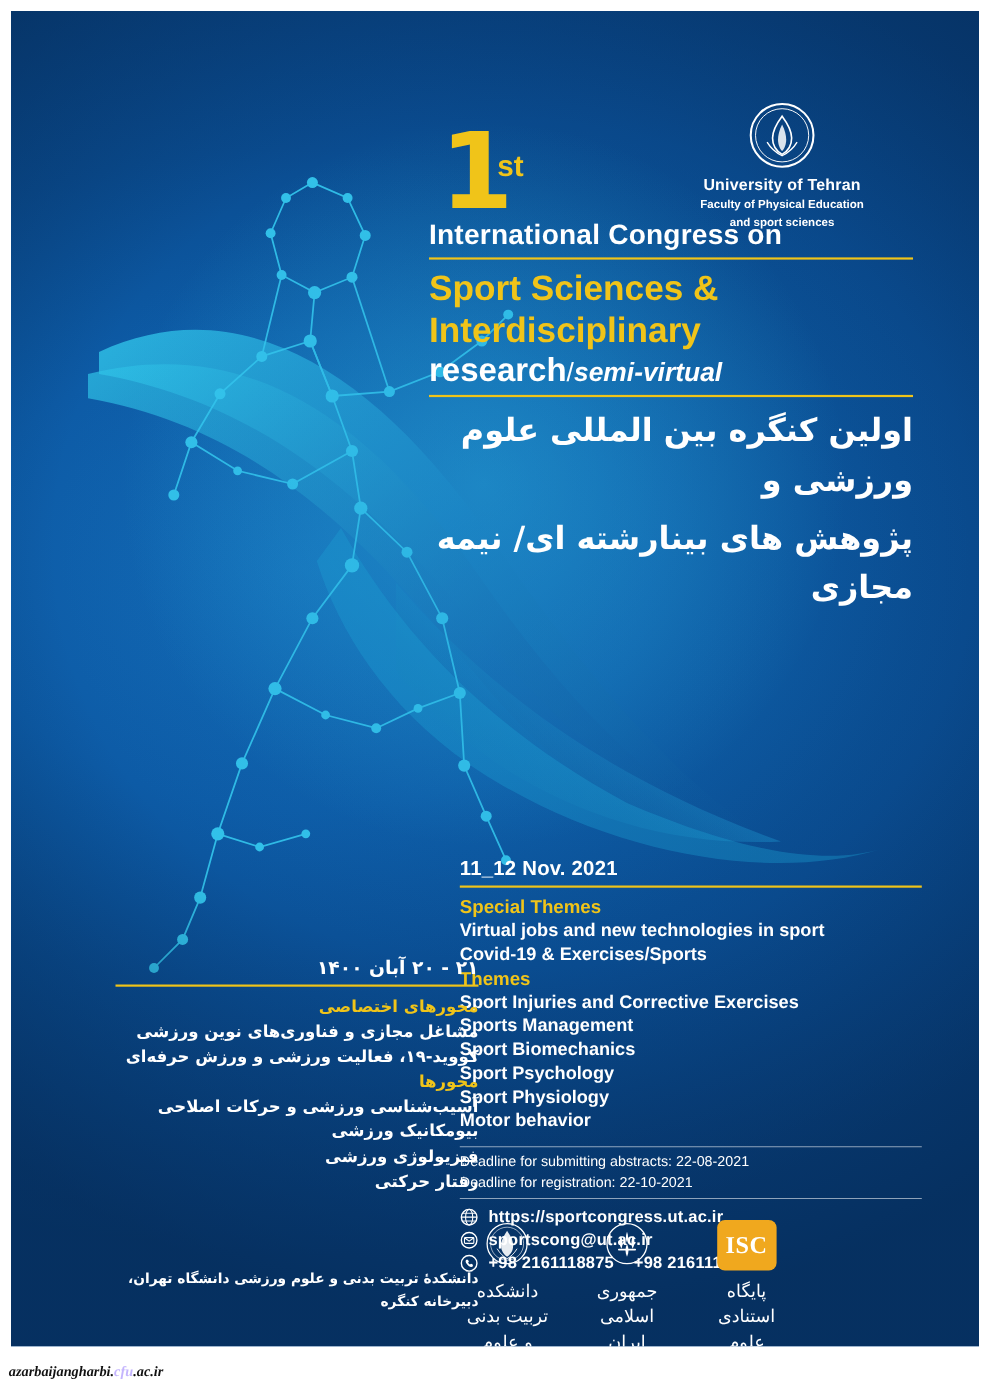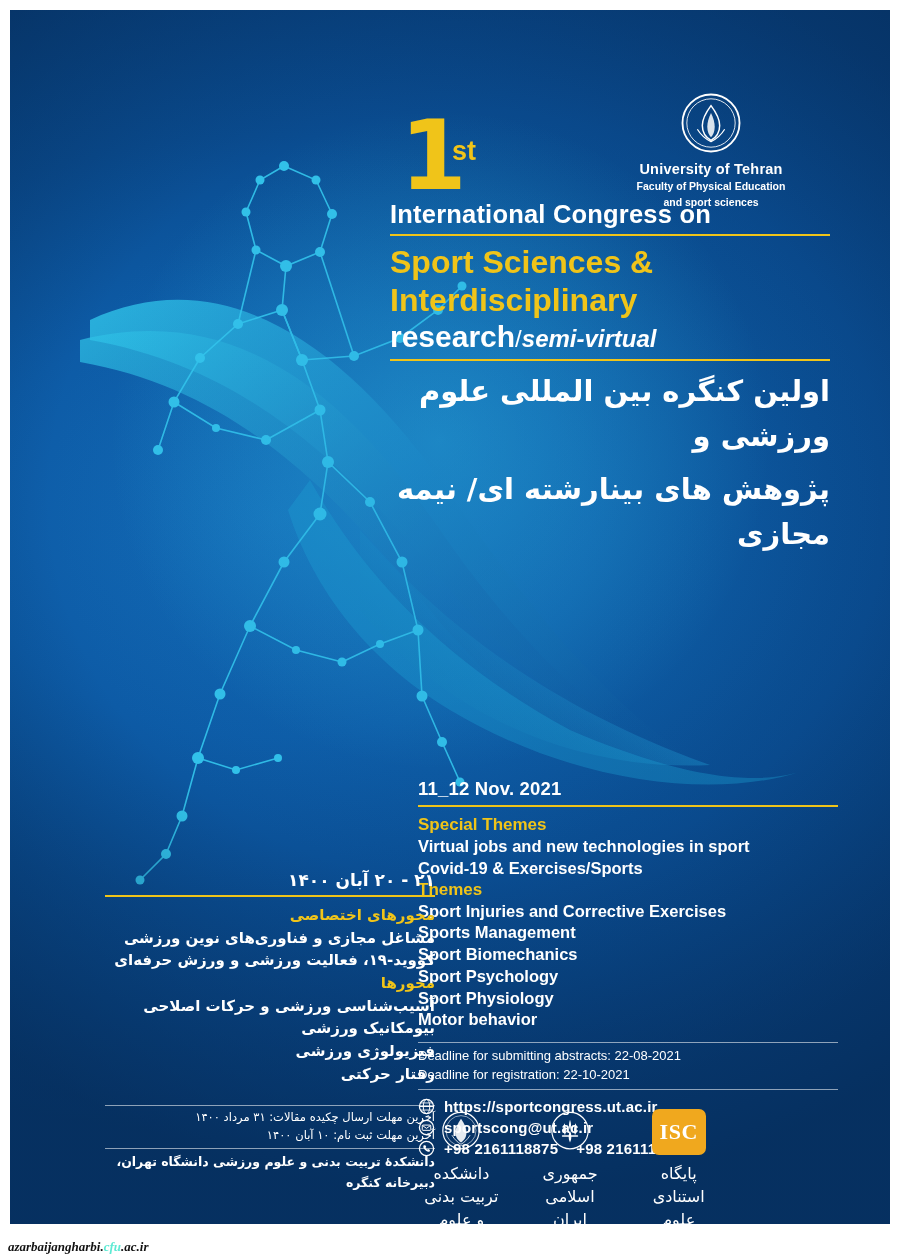--- a/index.html
+++ b/index.html
@@ -334,21 +334,21 @@
     position: absolute;
     left: 8px;
     bottom: 5px;
     z-index: 60;
     font-family: "Liberation Serif", serif;
     font-size: 13px;
     font-weight: bold;
     font-style: italic;
     color: #111111;
   }
-  .footer-url .red { color: #5eead4; }
+  .footer-url .red { color: #c4b5fd; }
 </style>
 </head>
 <body>
 
 <div class="poster">
 
   <div class="canvas">
 
     <svg class="ribbons" viewBox="0 0 880 1214" preserveAspectRatio="none">
       <defs>
@@ -533,24 +533,20 @@
       <div class="fa-head">محورهای اختصاصی</div>
       <div class="fa-item">مشاغل مجازی و فناوری‌های نوین ورزشی</div>
       <div class="fa-item">کووید-۱۹، فعالیت ورزشی و  ورزش حرفه‌ای</div>
       <div class="fa-head">محورها</div>
       <div class="fa-item">آسیب‌شناسی ورزشی و حرکات اصلاحی</div>
       <div class="fa-item">بیومکانیک ورزشی</div>
       <div class="fa-item">فیزیولوژی ورزشی</div>
       <div class="fa-item">رفتار حرکتی</div>
     </div>
 
-    <div class="fa-deadlines">
-      <div class="fa-dl">آخرین مهلت ارسال چکیده مقالات: ۳۱ مرداد ۱۴۰۰</div>
-      <div class="fa-dl">آخرین مهلت ثبت نام: ۱۰ آبان ۱۴۰۰</div>
-    </div>
 
     <div class="fa-address">
       <div class="bold">دانشکدهٔ تربیت بدنی و علوم ورزشی دانشگاه تهران، دبیرخانه کنگره</div>
     </div>
 
     <div class="sponsors">
       <div class="sponsor">
         <div class="mark">
           <svg width="46" height="50" viewBox="0 0 100 110">
             <circle cx="50" cy="52" r="40" fill="none" stroke="#ffffff" stroke-width="2.6"></circle>

